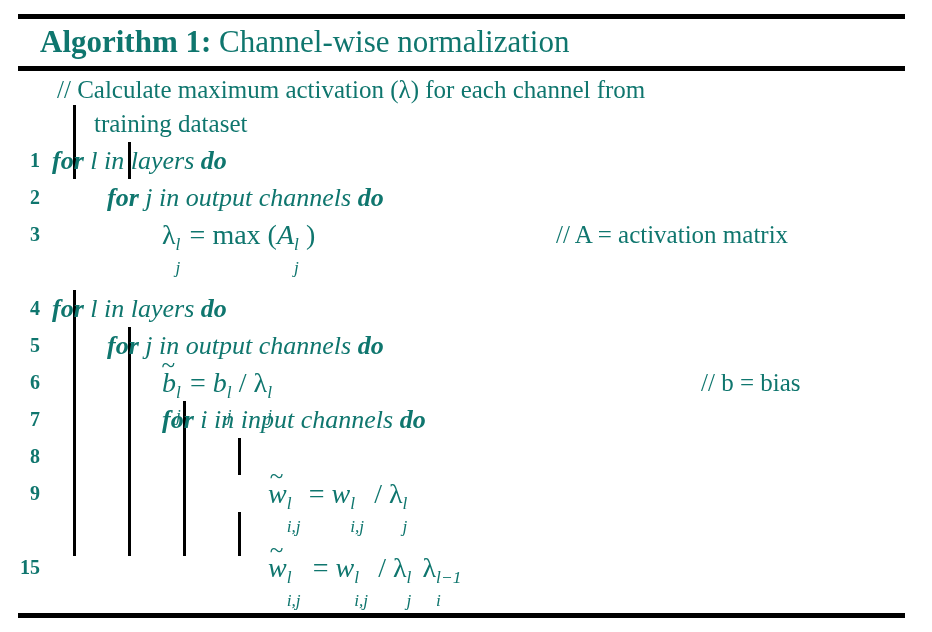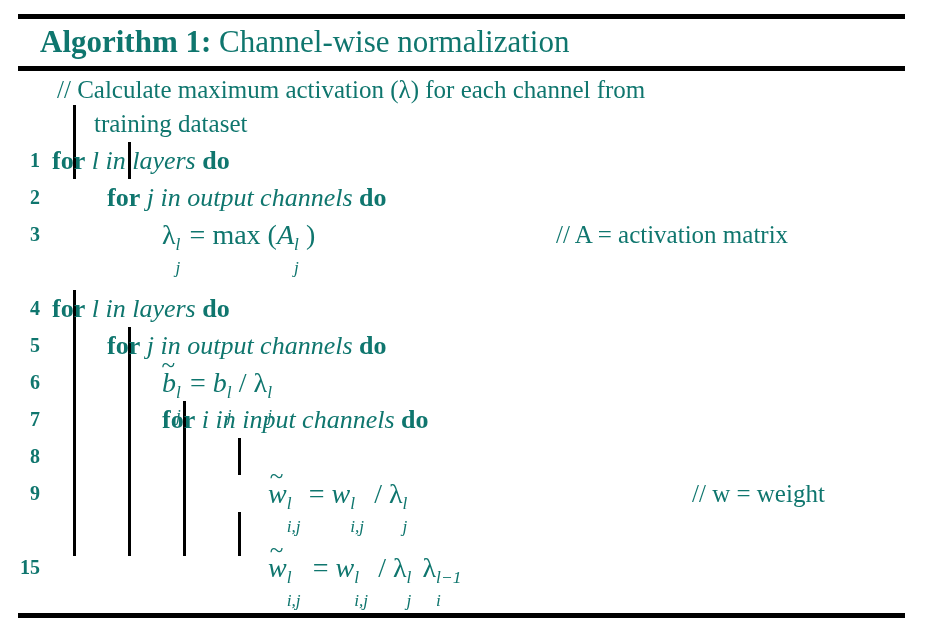--- a/index.html
+++ b/index.html
@@ -78,21 +78,21 @@
     line-height: 37px;
     white-space: nowrap;
   }
   .cmt {
     position: absolute;
     font-size: 25px;
     line-height: 37px;
     white-space: nowrap;
   }
 
-  .kw { font-weight: bold; }
+  .kw { font-weight: bold; font-style: italic; }
   .var { font-style: italic; }
   .math { font-style: italic; font-family: "Liberation Serif", "DejaVu Serif", serif; }
   .up { font-style: normal; }
   
   .stack {
     display: inline-block;
     position: relative;
     vertical-align: baseline;
     text-align: left;
   }
@@ -218,20 +218,23 @@
       </div>
     </div>
 
     <div class="line" style="top:293px;">
       <div class="lineno">6</div>
       <div class="code math" style="left:162px; font-size:28px;">
         <span class="tilde-base"><span class="tld">~</span><span>b</span><span class="stack"><span class="s-sup">l</span><span class="s-sub">j</span></span></span><span style="display:inline-block;width:14px"></span><span class="up">=</span>
         <span class="tilde-base"><span>b</span><span class="stack"><span class="s-sup">l</span><span class="s-sub">j</span></span></span><span style="display:inline-block;width:12px"></span><span class="up">/</span>
         <span class="tilde-base"><span class="up">λ</span><span class="stack"><span class="s-sup">l</span><span class="s-sub">j</span></span></span>
       </div>
+      <div class="cmt" style="left:701px;">
+        <span>// b = bias</span>
+      </div>
     </div>
 
     <div class="line" style="top:330px;">
       <div class="lineno">7</div>
       <div class="code" style="left:162px;">
         <span class="kw">for</span>
         <span class="var">i</span>
         <span class="var">in</span>
         <span class="var">input channels</span>
         <span class="kw">do</span>
@@ -242,23 +245,20 @@
       <div class="lineno">8</div>
     </div>
 
     <div class="line" style="top:404px;">
       <div class="lineno">9</div>
       <div class="code math" style="left:268px; font-size:28px;">
         <span class="tilde-base"><span class="tld">~</span><span>w</span><span class="stack"><span class="s-sup">l</span><span class="s-sub">i,j</span></span></span><span style="display:inline-block;width:22px"></span><span class="up">=</span>
         <span class="tilde-base"><span>w</span><span class="stack"><span class="s-sup">l</span><span class="s-sub">i,j</span></span></span><span style="display:inline-block;width:24px"></span><span class="up">/</span>
         <span class="tilde-base"><span class="up">λ</span><span class="stack"><span class="s-sup">l</span><span class="s-sub">j</span></span></span>
       </div>
-      <div class="cmt" style="left:692px;">
-        <span>// w = weight</span>
-      </div>
     </div>
 
 
     <div class="line" style="top:478px;">
       <div class="lineno">15</div>
       <div class="code math" style="left:268px; font-size:28px;">
         <span class="tilde-base"><span class="tld">~</span><span>w</span><span class="stack"><span class="s-sup">l</span><span class="s-sub">i,j</span></span></span><span style="display:inline-block;width:26px"></span><span class="up">=</span>
         <span class="tilde-base"><span>w</span><span class="stack"><span class="s-sup">l</span><span class="s-sub">i,j</span></span></span><span style="display:inline-block;width:24px"></span><span class="up">/</span>
         <span class="tilde-base"><span class="up">λ</span><span class="stack"><span class="s-sup">l</span><span class="s-sub">j</span></span></span><span style="display:inline-block;width:16px"></span><span class="tilde-base"><span class="up">λ</span><span class="stack"><span class="s-sup">l−1</span><span class="s-sub">i</span></span></span>
       </div>

